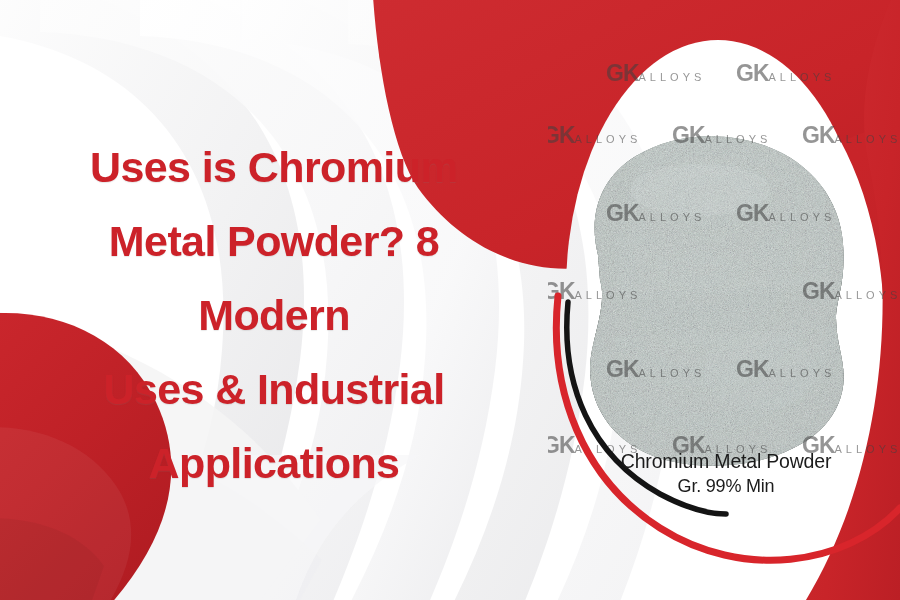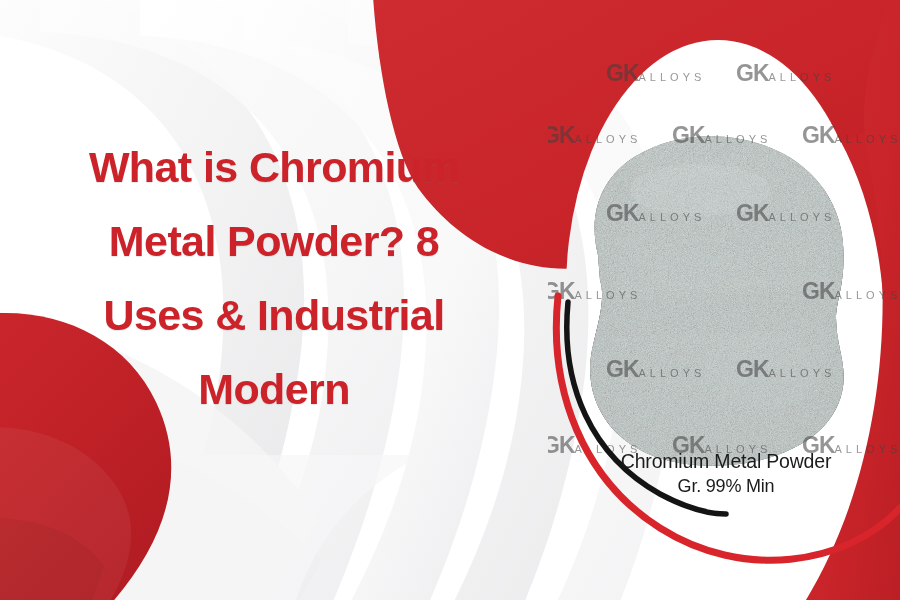--- a/index.html
+++ b/index.html
@@ -265,19 +265,20 @@
     <path d="M558,296 C 548,392 584,480 660,528 C 742,580 846,566 900,508" fill="none" stroke="#D8252B" stroke-width="7" stroke-linecap="round"></path>
     <path d="M568,302 C 560,386 592,456 660,494 C 690,510 712,514 726,514" fill="none" stroke="#141414" stroke-width="5.5" stroke-linecap="round"></path>
   </svg>
 
   <div class="caption">
     <span class="cap1">Chromium Metal Powder</span>
     <span class="cap2">Gr. 99% Min</span>
   </div>
 
   <div class="title-block">
-    <span class="title-line lg">What is Chromium</span>
+    <span class="title-line lg">Uses is Chromium</span>
     <span class="title-line lg">Metal Powder? 8</span>
+    <span class="title-line lg">Modern</span>
     <span class="title-line lg">Uses &amp; Industrial</span>
-    <span class="title-line lg">Modern</span>
+    <span class="title-line lg">Applications</span>
   </div>
 
 </div>
 
 </body></html>

